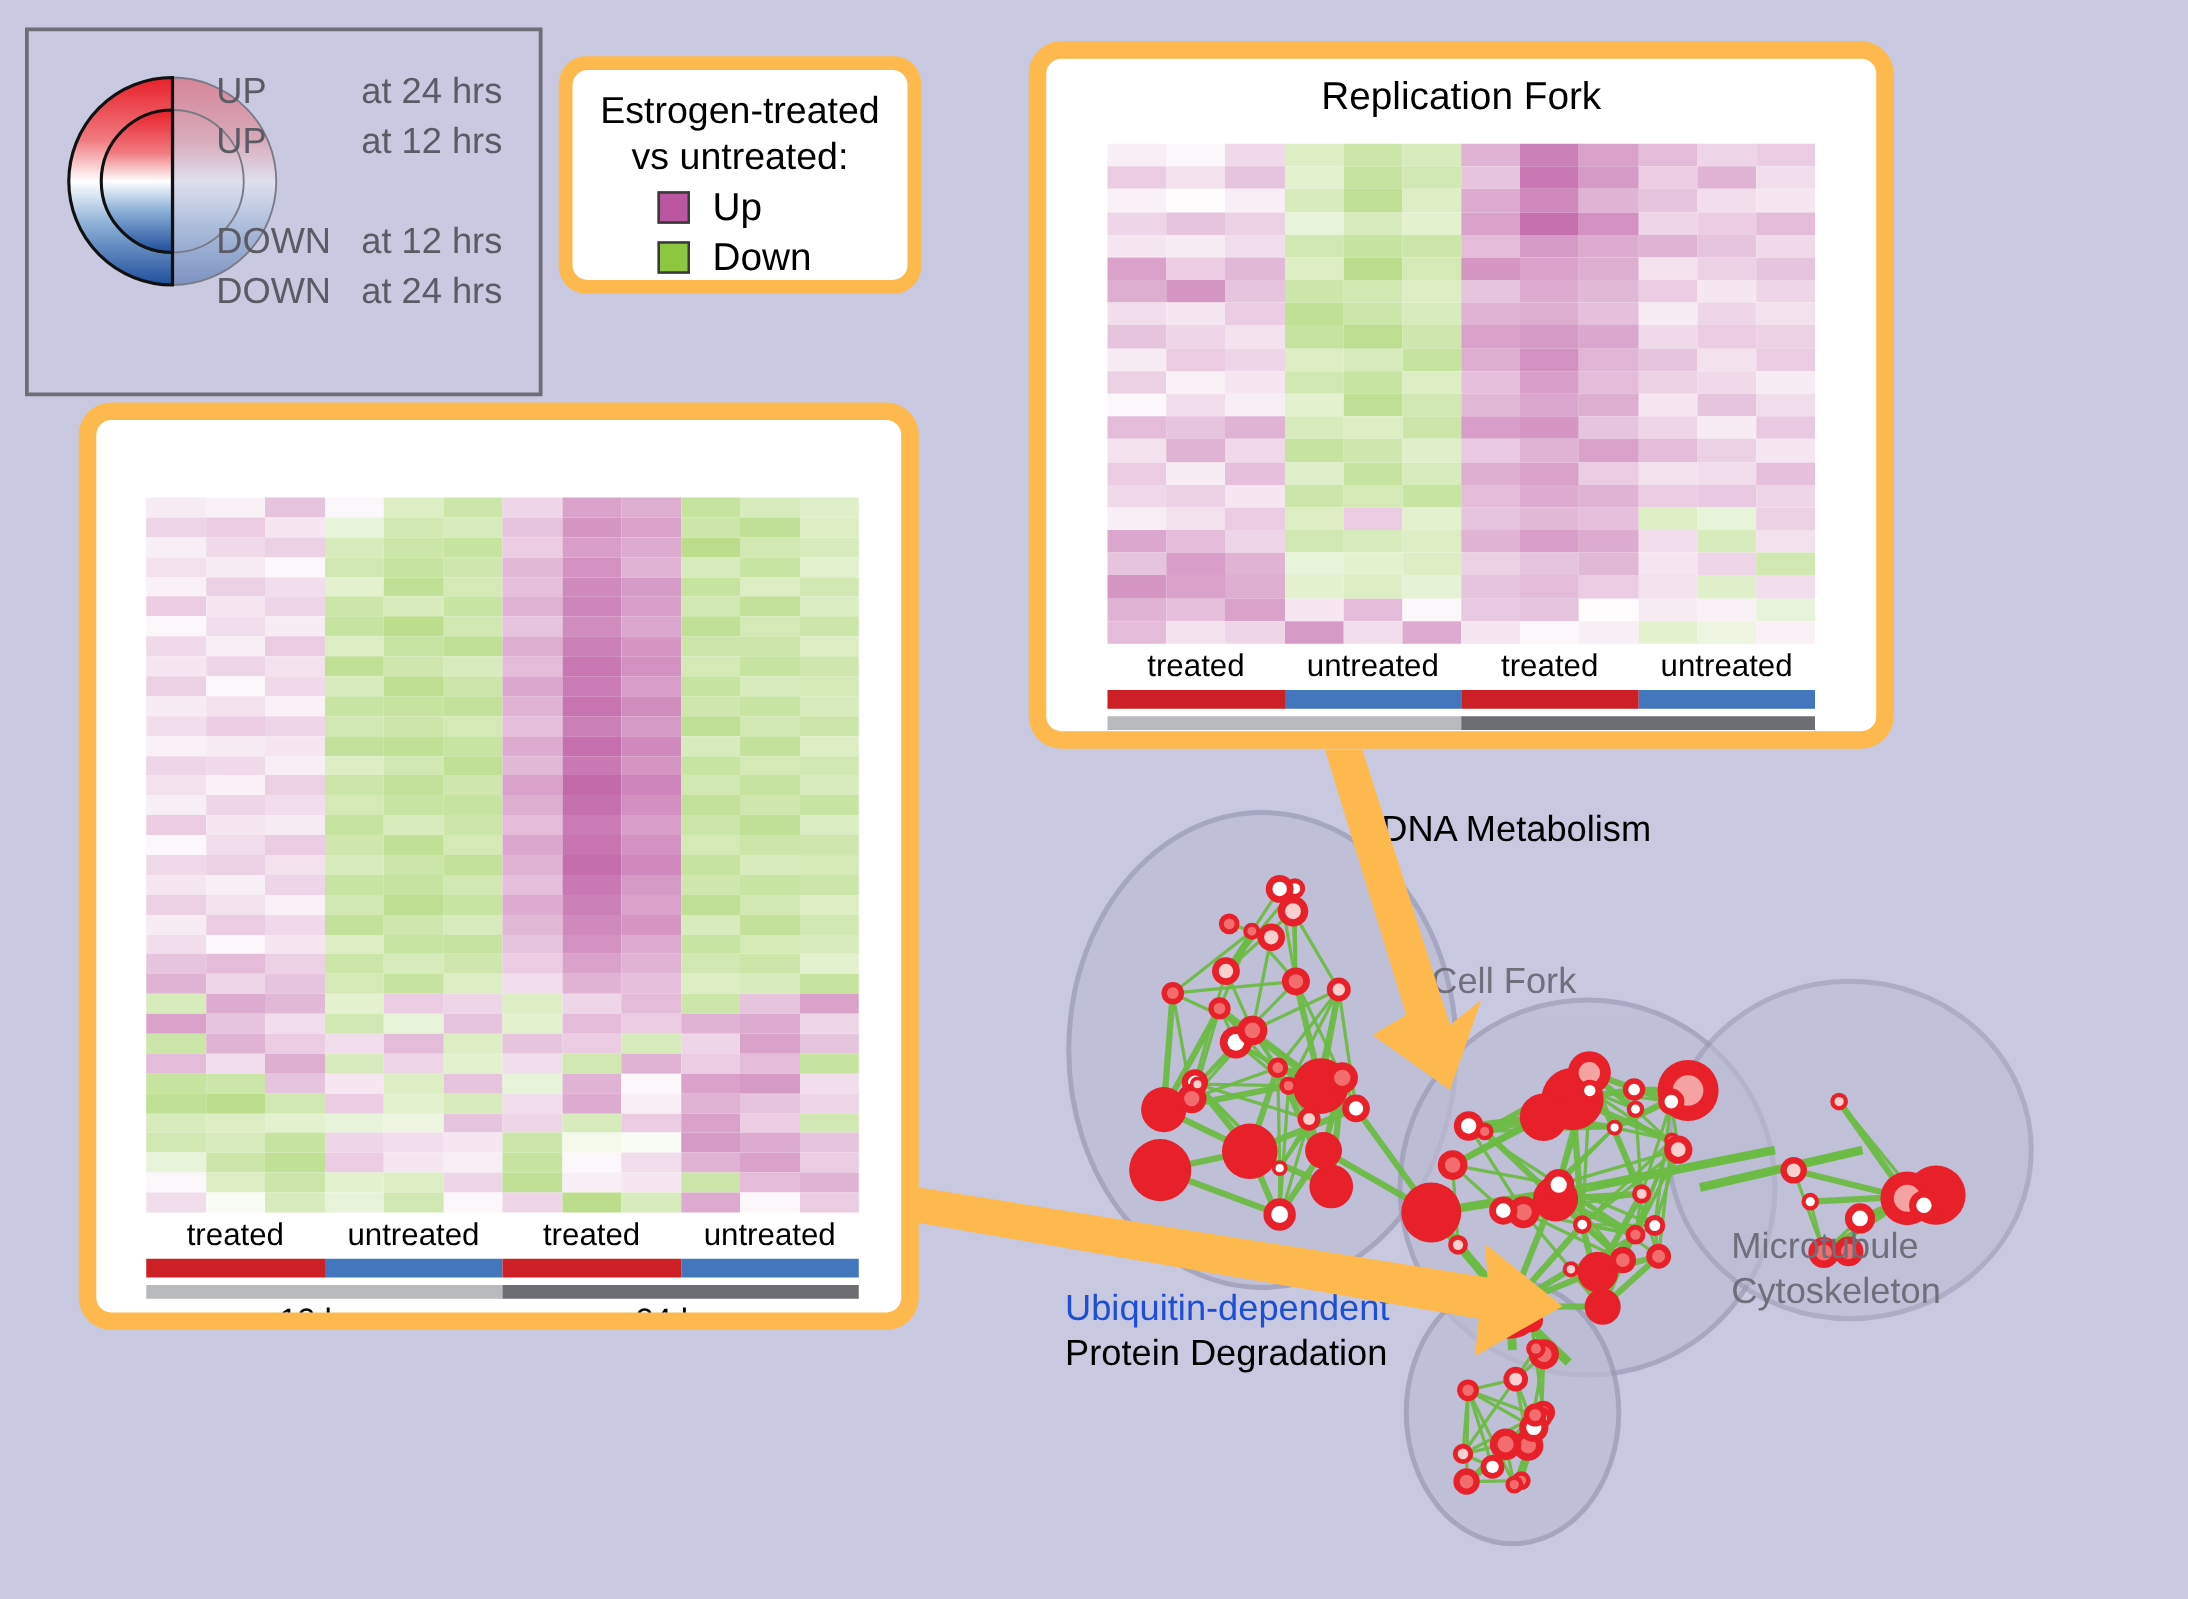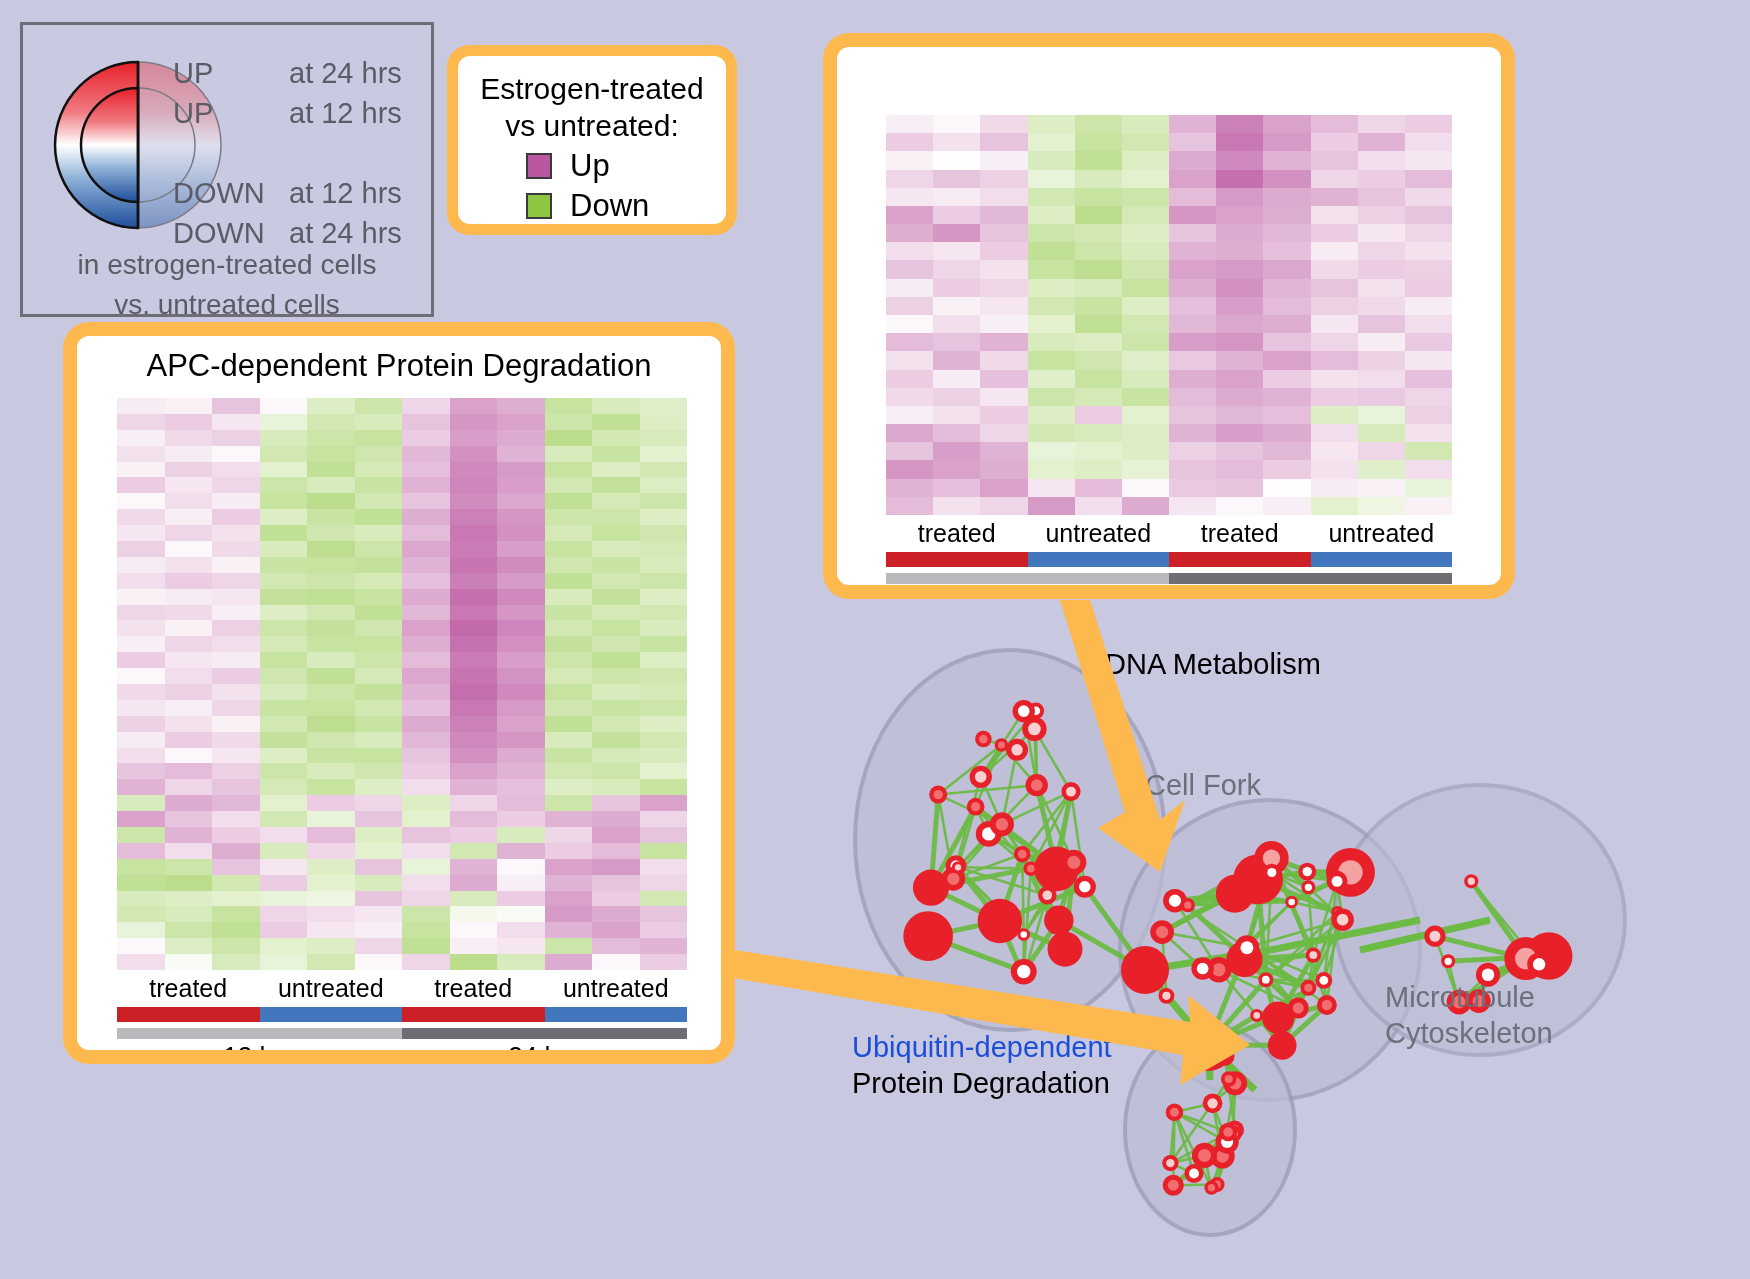--- a/index.html
+++ b/index.html
@@ -114,43 +114,40 @@
       </div>
       <div class="wr" style="margin-top:40px">
         <span class="lab">DOWN</span>
         <span class="tm">at 12 hrs</span>
       </div>
       <div class="wr">
         <span class="lab">DOWN</span>
         <span class="tm">at 24 hrs</span>
       </div>
     </div>
-    <div class="wheel-foot">
-      <div>in estrogen-treated cells</div>
-      <div>vs. untreated cells</div>
-    </div>
   </div>
 
   <div class="key-outer">
     <div class="key-inner">
       <div class="key-title">Estrogen-treated</div>
       <div class="key-title">vs untreated:</div>
       <div class="key-row">
         <span class="swatch" style="background:#bb56a0"></span>
         <span>Up</span>
       </div>
       <div class="key-row">
         <span class="swatch" style="background:#8dc63f"></span>
         <span>Down</span>
       </div>
     </div>
   </div>
 
   <div class="panel" id="panel-rf">
     <div class="panel-inner">
+      <div class="panel-title">Replication Fork</div>
       <div class="hm" id="hm-rf" style="left: 49px; top: 68px; width: 566px; height: 400px; grid-template-columns: repeat(12, 1fr); grid-template-rows: repeat(22, 1fr);">
           <div style="background: rgb(248, 238, 246);"></div>
           <div style="background: rgb(252, 247, 250);"></div>
           <div style="background: rgb(240, 218, 234);"></div>
           <div style="background: rgb(221, 238, 197);"></div>
           <div style="background: rgb(204, 229, 169);"></div>
           <div style="background: rgb(215, 235, 188);"></div>
           <div style="background: rgb(224, 179, 212);"></div>
           <div style="background: rgb(204, 128, 184);"></div>
           <div style="background: rgb(218, 162, 203);"></div>
@@ -427,21 +424,20 @@
           <i style="width:283px;background:#b9babd"></i>
           <i style="width:283px;background:#6d6e73"></i>
         </div>
 
       </div>
     </div>
   </div>
 
   <div class="panel" id="panel-apc">
     <div class="panel-inner">
-      <div class="panel-title">APC-dependent Protein Degradation</div>
       <div class="hm" id="hm-apc" style="left: 40px; top: 62px; width: 570px; height: 572px; grid-template-columns: repeat(12, 1fr); grid-template-rows: repeat(36, 1fr);">
           <div style="background: rgb(247, 235, 244);"></div>
           <div style="background: rgb(250, 241, 247);"></div>
           <div style="background: rgb(231, 196, 222);"></div>
           <div style="background: rgb(252, 247, 250);"></div>
           <div style="background: rgb(221, 238, 197);"></div>
           <div style="background: rgb(204, 229, 169);"></div>
           <div style="background: rgb(238, 213, 231);"></div>
           <div style="background: rgb(218, 162, 203);"></div>
           <div style="background: rgb(222, 174, 209);"></div>

